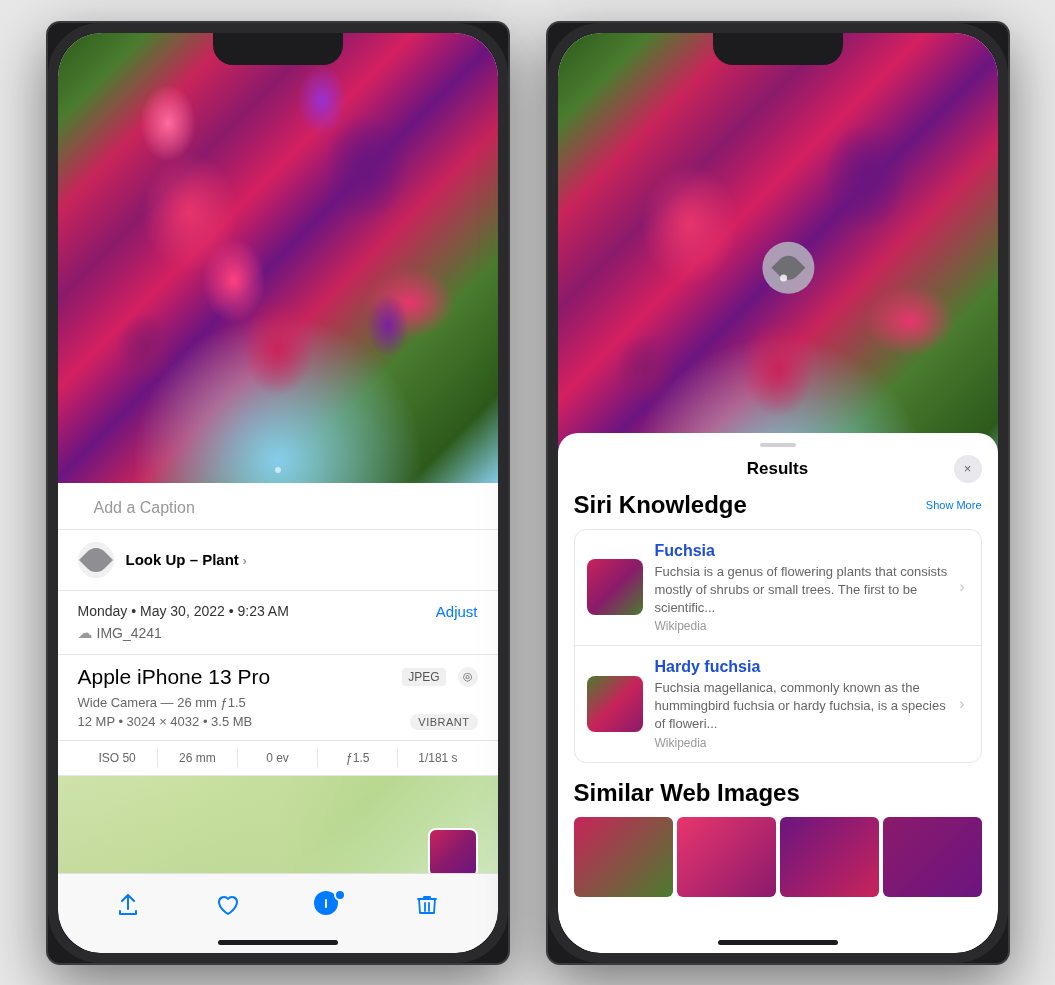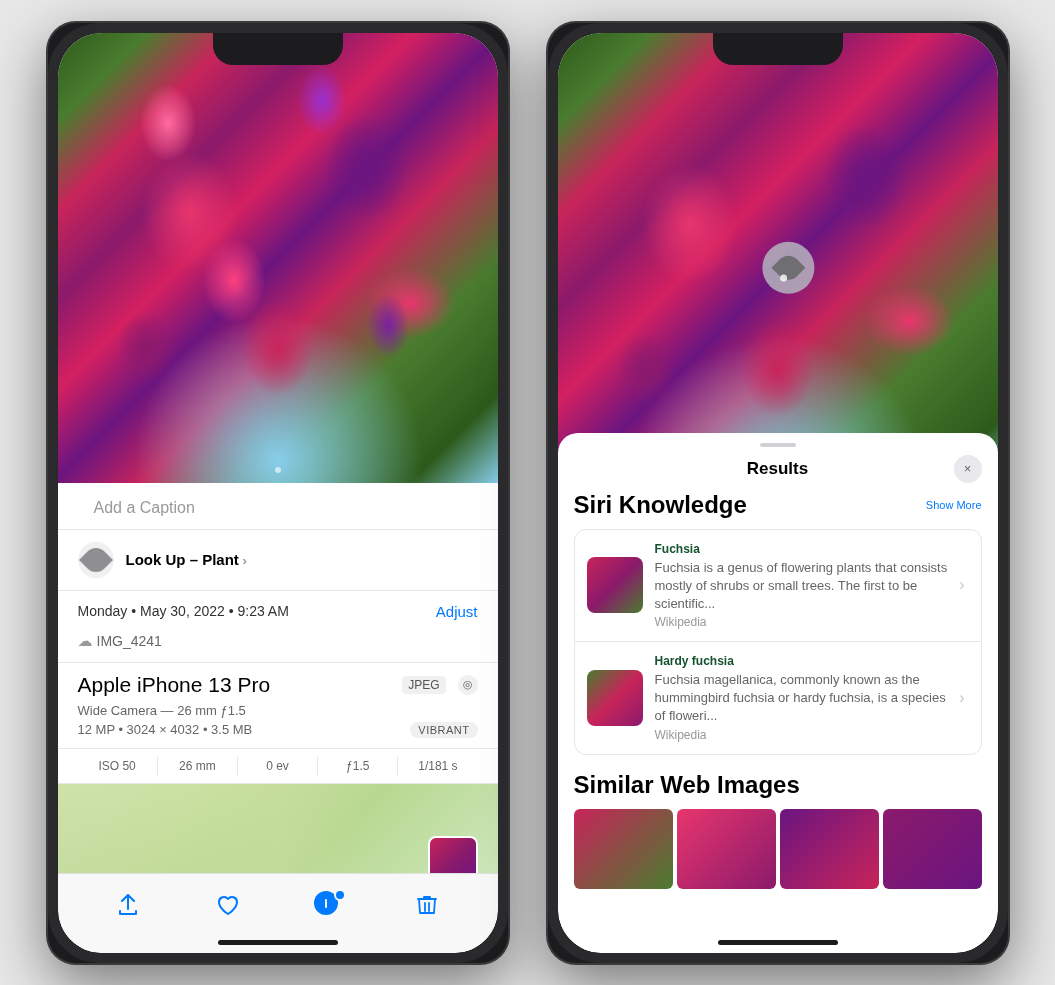--- a/index.html
+++ b/index.html
@@ -19,21 +19,21 @@
       align-items: center;
       justify-content: center;
       width: 100%;
       height: 100%;
       padding: 20px;
     }
     .phone {
       width: 460px;
       height: 940px;
       background: #1c1c1e;
-      border-radius: 28px;
+      border-radius: 12px;
       position: relative;
       box-shadow: 0 0 0 2px #3a3a3c, 0 20px 60px rgba(0,0,0,0.5);
       overflow: hidden;
       flex-shrink: 0;
     }
     .phone::before {
       content: '';
       position: absolute;
       top: 0; left: 0; right: 0; bottom: 0;
       border-radius: 52px;
@@ -146,21 +146,21 @@
       font-size: 13px;
     }
     .meta-section {
       padding: 12px 20px;
       border-bottom: 1px solid #e5e5ea;
     }
     .meta-row {
       display: flex;
       justify-content: space-between;
       align-items: center;
-      margin-bottom: 12px;
+      margin-bottom: 4px;
     }
     .meta-date {
       font-size: 14px;
       color: #333;
     }
     .meta-filename {
       font-size: 14px;
       color: #666;
       display: flex;
       align-items: center;
@@ -435,23 +435,23 @@
       background: linear-gradient(135deg, #c8245a 0%, #8b1a6b 50%, #4a7c2f 100%);
     }
     .thumb2 {
       background: linear-gradient(135deg, #4a7c2f 0%, #c8245a 50%, #8b1a6b 100%);
     }
     .knowledge-text {
       flex: 1;
       min-width: 0;
     }
     .k-title {
-      font-size: 12px;
+      font-size: 16px;
       font-weight: 600;
-      color: #14532d;
+      color: #1d4ed8;
       margin-bottom: 3px;
     }
     .k-desc {
       font-size: 13px;
       color: #666;
       line-height: 1.4;
       overflow: hidden;
       display: -webkit-box;
       -webkit-line-clamp: 3;
       -webkit-box-orient: vertical;

